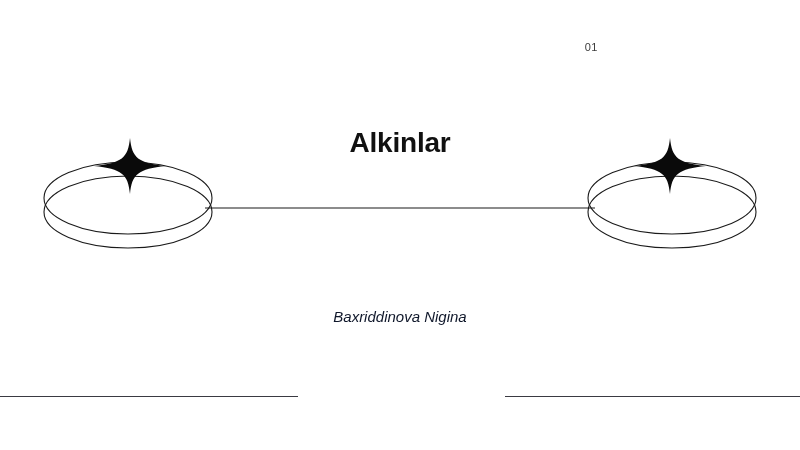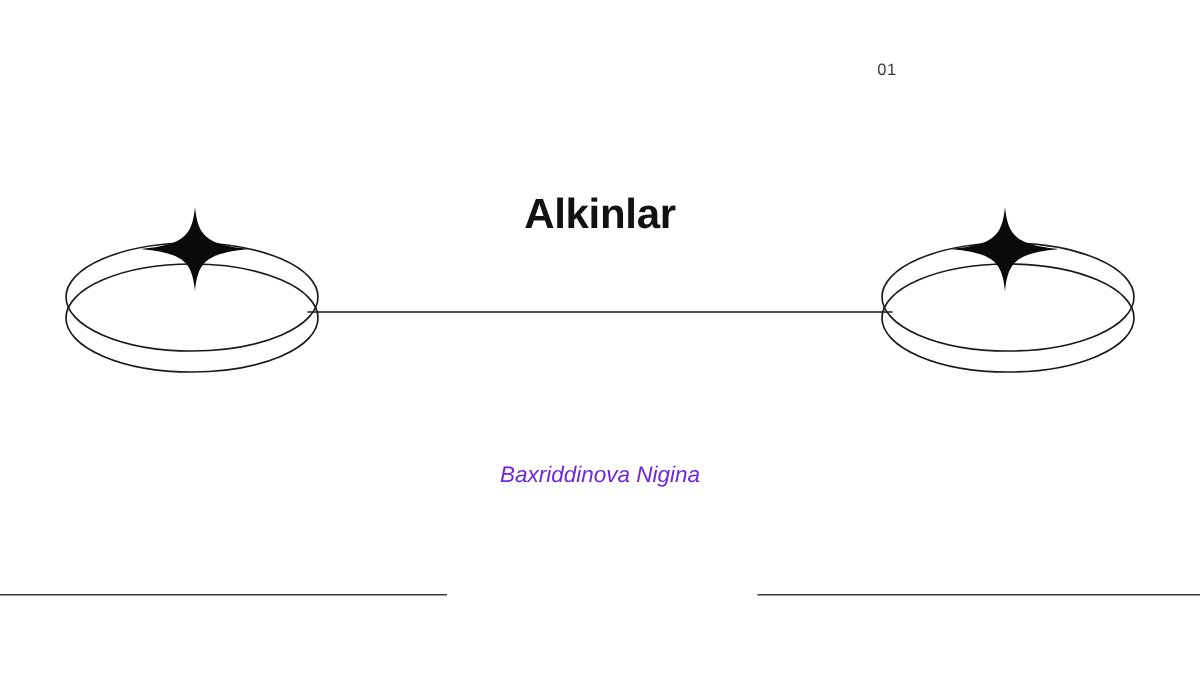--- a/index.html
+++ b/index.html
@@ -41,21 +41,21 @@
     font-family: "Liberation Sans", sans-serif;
   }
   #slide-subtitle {
     position: absolute;
     left: 0;
     top: 308px;
     width: 800px;
     text-align: center;
     font-size: 15px;
     font-style: italic;
-    color: #6d28d9;
+    color: #0f172a;
     font-family: "Liberation Sans", sans-serif;
   }
   .deco-svg {
     position: absolute;
     left: 0;
     top: 0;
     width: 800px;
     height: 450px;
     pointer-events: none;
   }

